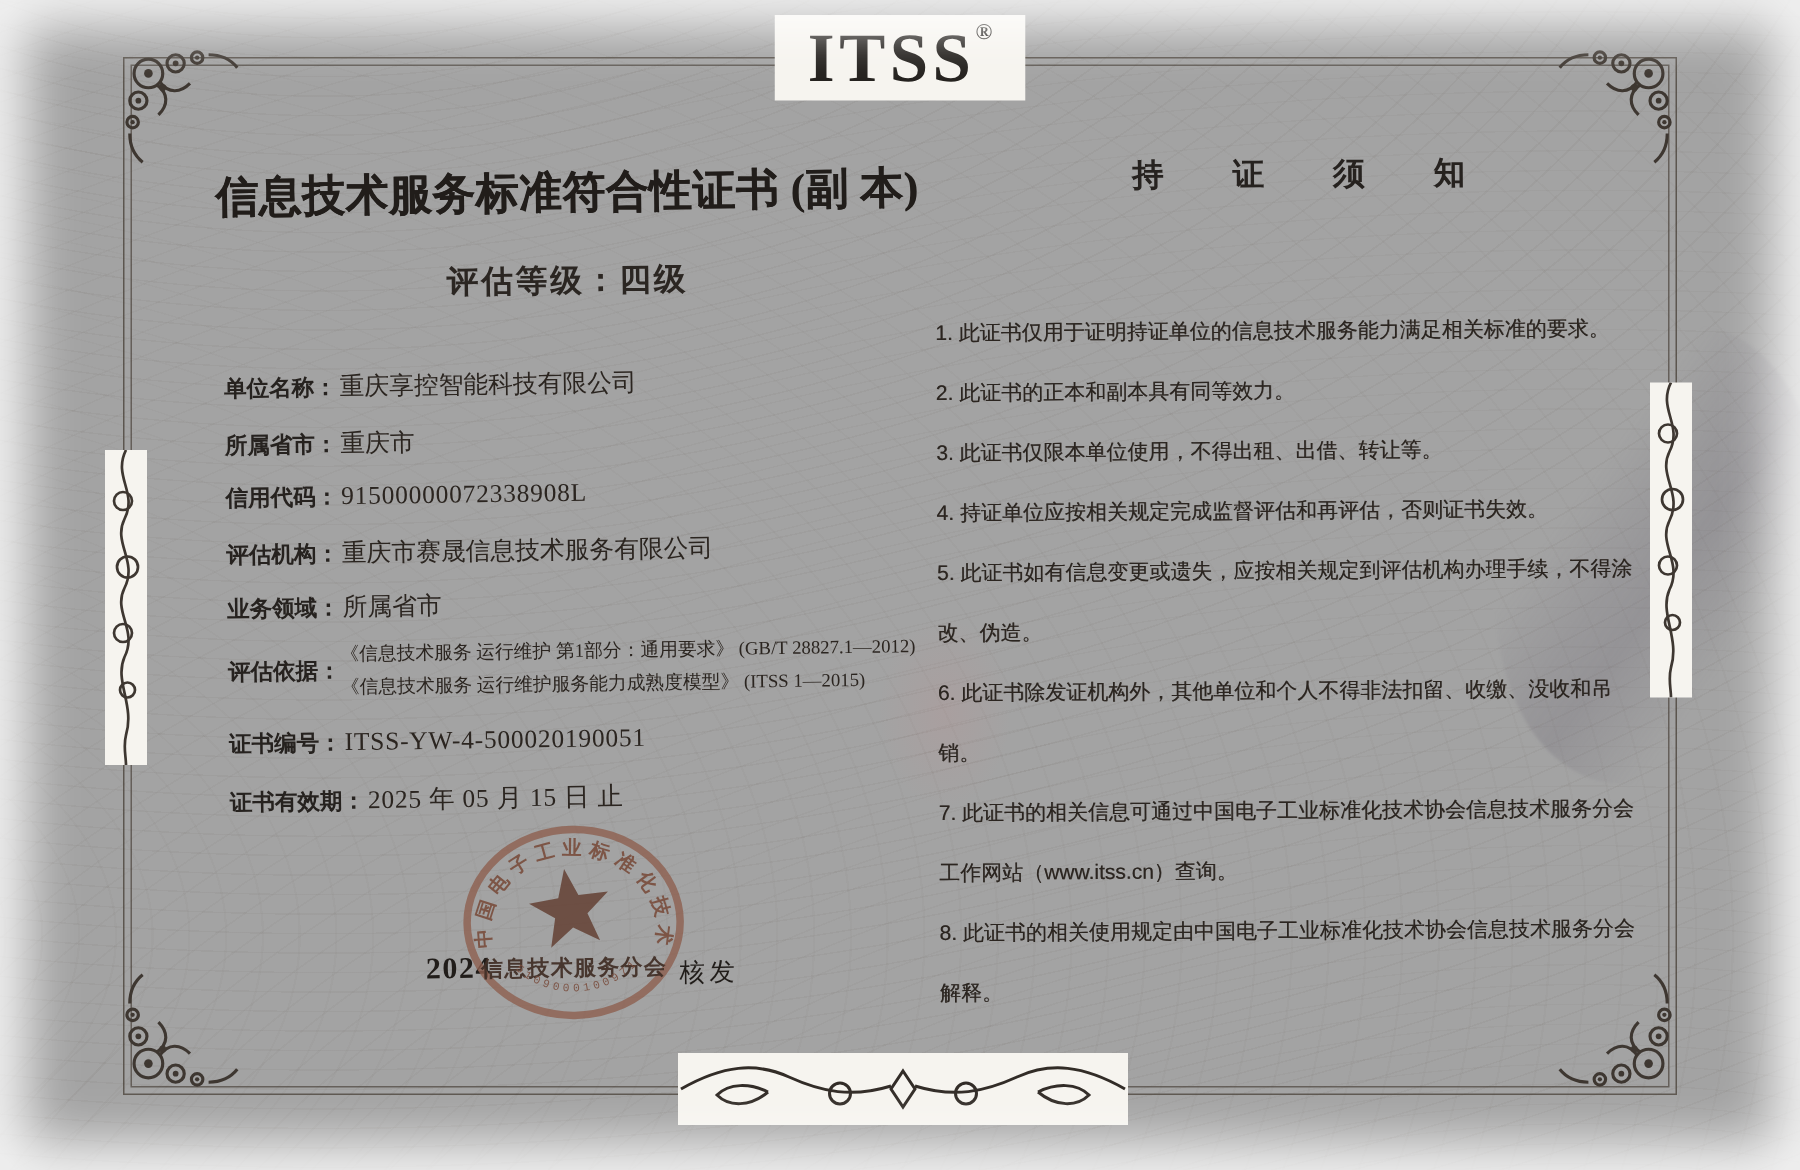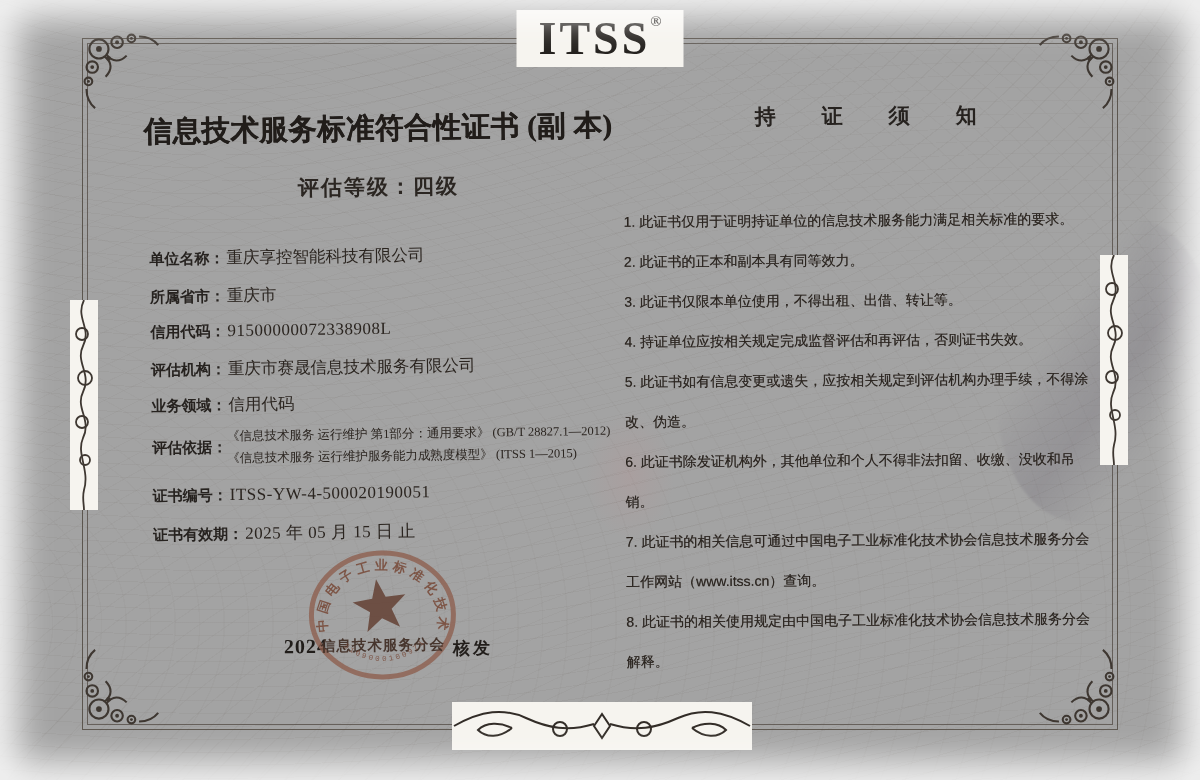--- a/index.html
+++ b/index.html
@@ -73,21 +73,21 @@
   .field-value{font-size:16.5px;color:#2b2520;margin-left:2px;}
   .mono-value{font-size:17px;letter-spacing:.5px;}
   .row-unit{top:248px;} .row-prov{top:286px;} .row-credit{top:322px;}
   .row-agency{top:359px;} .row-domain{top:395px;}
   .row-basis{top:426px;display:flex;align-items:center;}
   .basis-lines{font-size:12.5px;line-height:22px;color:#2b2520;}
   .row-certno{top:486px;} .row-valid{top:523px;}
   
   .seal{position:absolute;left:300px;top:550px;width:156px;height:142px;}
   .issue-year{position:absolute;left:279px;top:637px;font-size:20px;font-weight:bold;letter-spacing:1px;color:#211d1a;}
-  .issue-text{position:absolute;left:448px;top:641px;font-size:17px;font-weight:bold;letter-spacing:3px;color:#211d1a;}
+  .issue-text{position:absolute;left:448px;top:641px;font-size:17px;font-weight:normal;letter-spacing:3px;color:#211d1a;}
   
   .notice{position:absolute;left:620px;top:0;width:500px;transform:rotate(-0.4deg);}
   .notice-heading{
     position:absolute;left:134px;top:102px;
     font-size:21px;font-weight:bold;letter-spacing:46px;color:#26221f;white-space:nowrap;
   }
   .notice-list{position:absolute;left:2px;top:200px;width:470px;}
   .notice-item{
     margin:0;font-size:14px;line-height:40px;color:#2b2520;
     font-family:"Liberation Sans", sans-serif;word-break:break-all;
@@ -247,21 +247,21 @@
     <div class="field-row row-prov">
       <span class="field-label">所属省市：</span><span class="field-value">重庆市</span>
     </div>
     <div class="field-row row-credit">
       <span class="field-label">信用代码：</span><span class="field-value mono-value">91500000072338908L</span>
     </div>
     <div class="field-row row-agency">
       <span class="field-label">评估机构：</span><span class="field-value">重庆市赛晟信息技术服务有限公司</span>
     </div>
     <div class="field-row row-domain">
-      <span class="field-label">业务领域：</span><span class="field-value">信用代码</span>
+      <span class="field-label">业务领域：</span><span class="field-value">所属省市</span>
     </div>
     <div class="field-row row-basis">
       <span class="field-label">评估依据：</span>
       <span class="basis-lines">
         <span style="display:block;">《信息技术服务 运行维护 第1部分：通用要求》 (GB/T 28827.1—2012)</span>
         <span style="display:block;">《信息技术服务 运行维护服务能力成熟度模型》 (ITSS 1—2015)</span>
       </span>
     </div>
     <div class="field-row row-certno">
       <span class="field-label">证书编号：</span><span class="field-value mono-value">ITSS-YW-4-500020190051</span>

